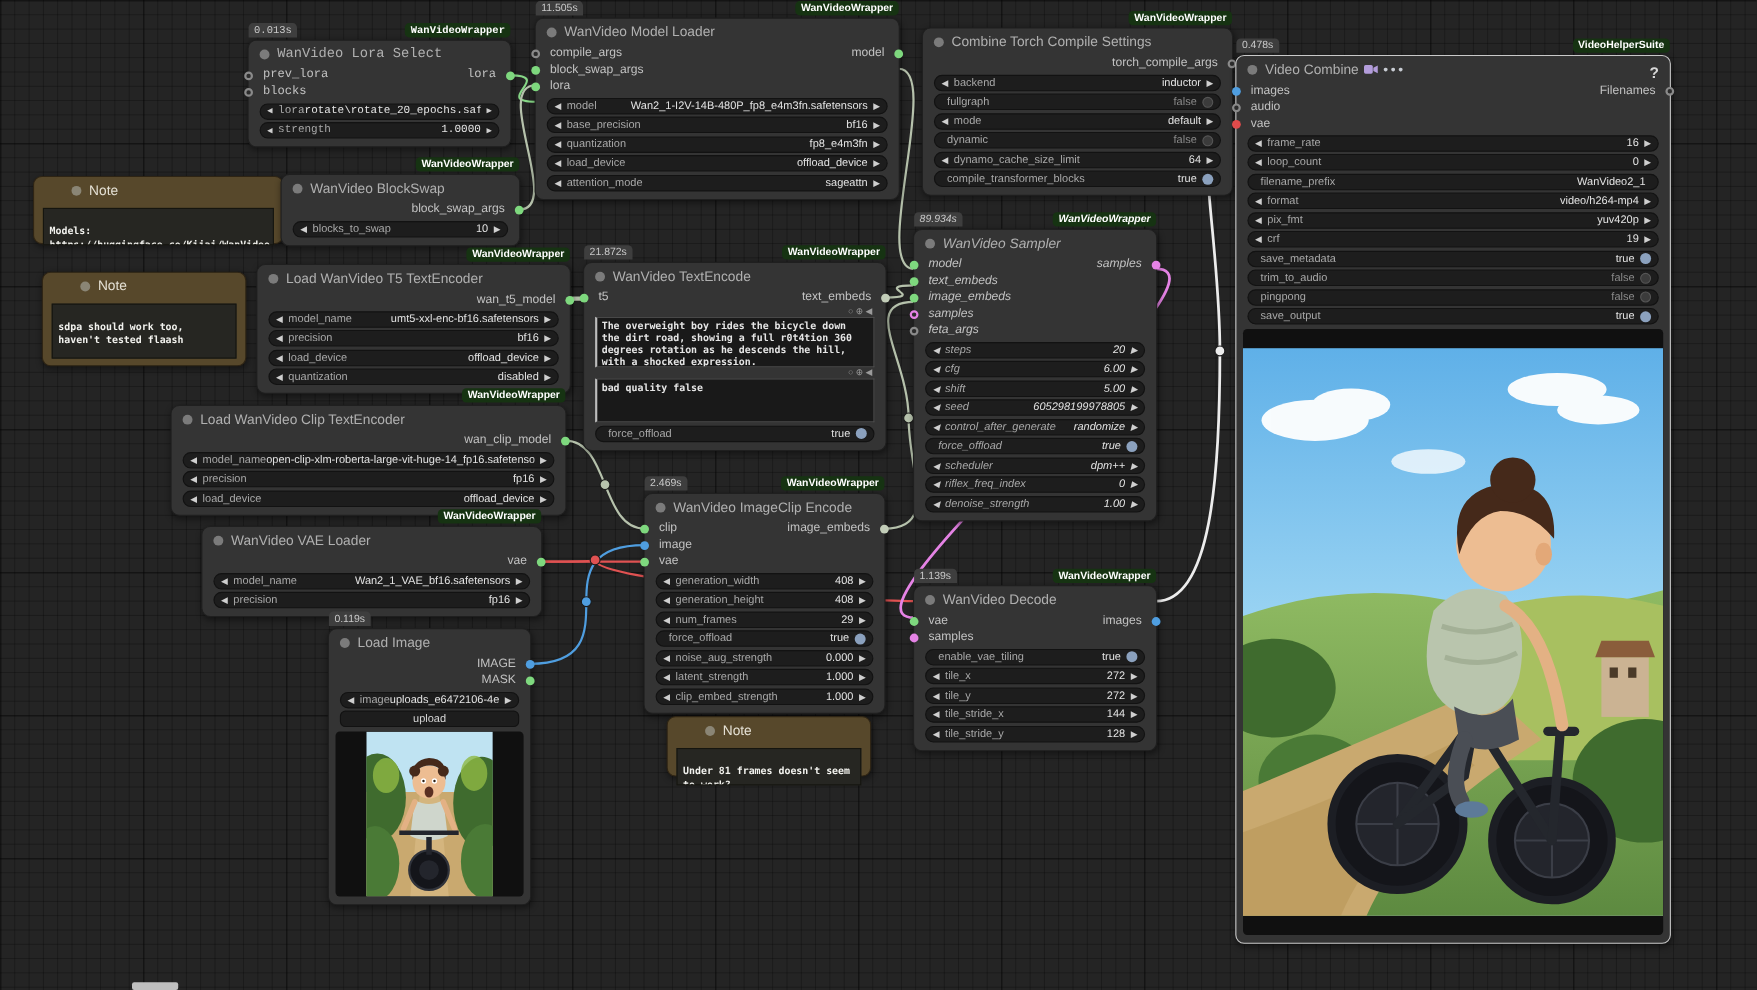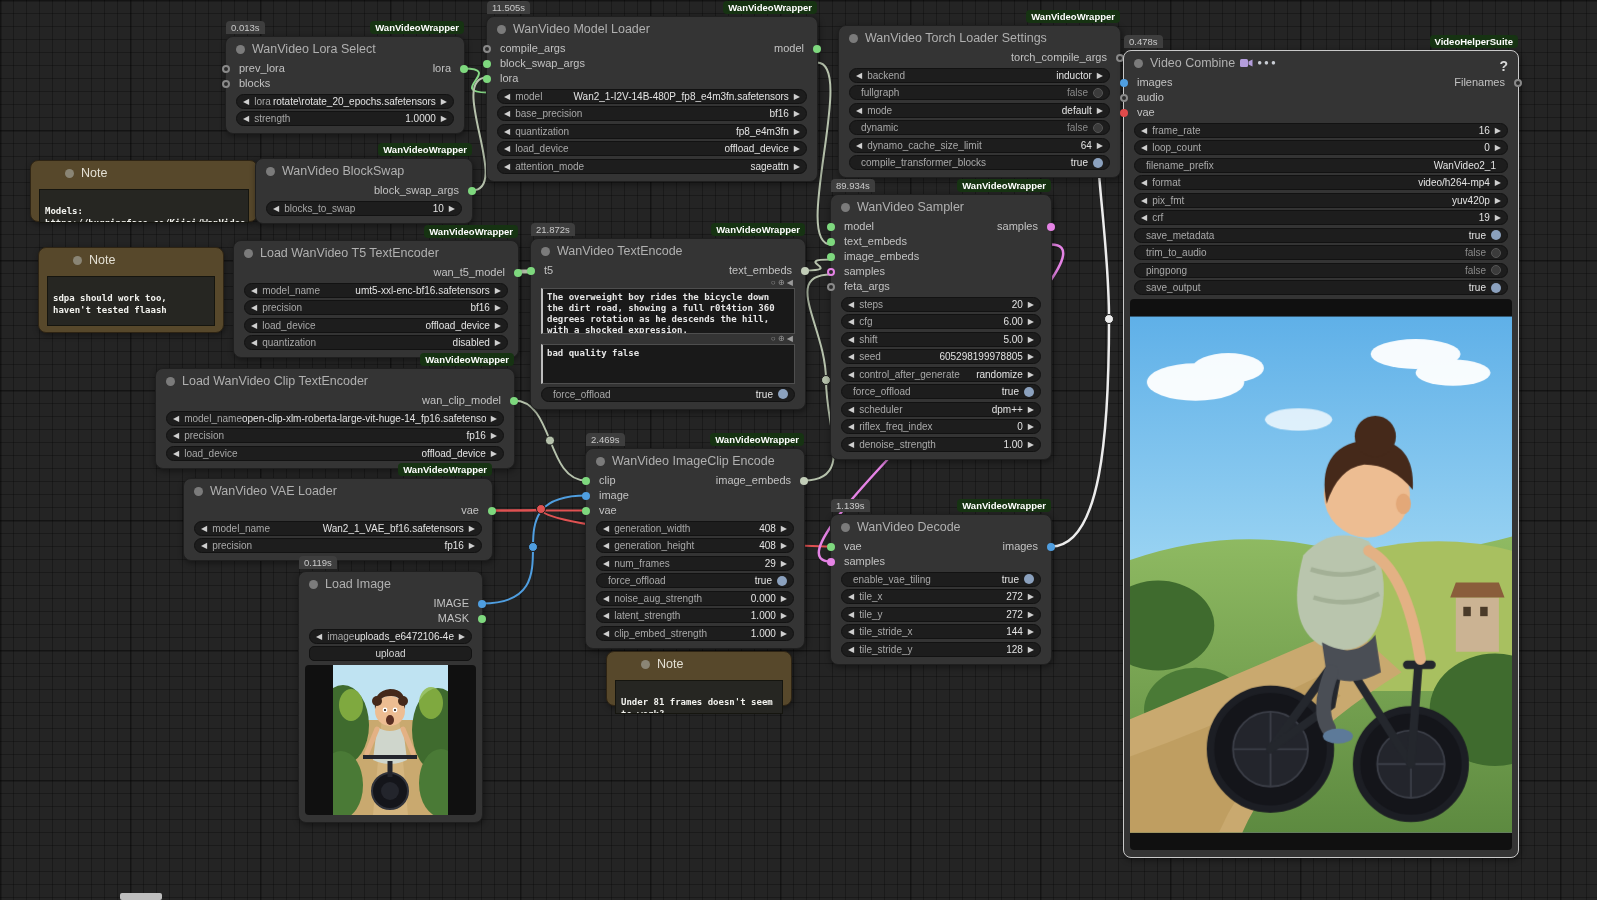--- a/index.html
+++ b/index.html
@@ -80,21 +80,21 @@
       <path d="M804,480.5 C854,480.5 826,430.25 826,380 C826,327.25 781,274.5 831,274.5" stroke="#b6c2ac" stroke-width="2" fill="none"></path>
       <path d="M1051,244.5 C1136,244.5 746,561.5 831,561.5" stroke="#e583e5" stroke-width="2.5" fill="none"></path>
       <path d="M1051,546.5 C1101,546.5 1109,432.75 1109,319 C1109,200.75 1074,82.5 1124,82.5" stroke="#ececec" stroke-width="2.5" fill="none"></path>
       <circle cx="550" cy="440.5" r="4.5" fill="#b6c2ac" stroke="#1a1a1a" stroke-width="1"></circle>
       <circle cx="541" cy="509" r="4.5" fill="#e05252" stroke="#1a1a1a" stroke-width="1"></circle>
       <circle cx="533" cy="547" r="4.5" fill="#4f9ee0" stroke="#1a1a1a" stroke-width="1"></circle>
       <circle cx="826" cy="380" r="4.5" fill="#b6c2ac" stroke="#1a1a1a" stroke-width="1"></circle>
       <circle cx="1109" cy="319" r="4.5" fill="#ececec" stroke="#1a1a1a" stroke-width="1"></circle>
     </svg>
   <div class="peek"></div>
-<div class="node" style="left: 225px; top: 36px; width: 240px;">
+<div class="node" style="left: 225px; top: 36px; width: 240px; font-family: Liberation Mono, monospace;">
       <div class="badge badge-time">0.013s</div>
       <div class="badge badge-type">WanVideoWrapper</div>
       <div class="ntitle"><span class="tdot"></span><span>WanVideo Lora Select</span></div>
       <div class="prow">
         <span class="pin pin-left ring"></span>
         <span class="plabel-in">prev_lora</span>
         <span class="pin pin-right green"></span>
         <span class="plabel-out">lora</span>
       </div>
       <div class="prow">
@@ -160,21 +160,21 @@
       <div class="widget">
         <span class="warrow">◀</span>
         <span class="wname">attention_mode</span>
         <span class="wvalue">sageattn</span>
         <span class="warrow">▶</span>
       </div>
       <div style="height: 7px;"></div>
     </div>
     <div class="node" style="left: 838px; top: 25px; width: 283px;">
       <div class="badge badge-type">WanVideoWrapper</div>
-      <div class="ntitle"><span class="tdot"></span><span>WanVideo Torch Loader Settings</span></div>
+      <div class="ntitle"><span class="tdot"></span><span>Combine Torch Compile Settings</span></div>
       <div class="prow">
         <span class="pin pin-right ring"></span>
         <span class="plabel-out">torch_compile_args</span>
       </div>
       <div class="widget">
         <span class="warrow">◀</span>
         <span class="wname">backend</span>
         <span class="wvalue">inductor</span>
         <span class="warrow">▶</span>
       </div>
@@ -426,21 +426,21 @@
       <div class="ta" style="height: 46px;">The overweight boy rides the bicycle down the dirt road, showing a full r0t4tion 360 degrees rotation as he descends the hill, with a shocked expression.</div>
       <div class="ta-icons">○ ⊕ ◀</div>
       <div class="ta" style="height: 40px;">bad quality false</div>
       <div class="widget">
         <span class="wname">force_offload</span>
         <span class="wvalue">true</span>
         <span class="knob on"></span>
       </div>
       <div style="height: 7px;"></div>
     </div>
-    <div class="node" style="left: 830px; top: 194px; width: 222px;">
+    <div class="node" style="left: 830px; top: 208px; width: 222px; font-style: italic;">
       <div class="badge badge-time">89.934s</div>
       <div class="badge badge-type">WanVideoWrapper</div>
       <div class="ntitle"><span class="tdot"></span><span>WanVideo Sampler</span></div>
       <div class="prow">
         <span class="pin pin-left green"></span>
         <span class="plabel-in">model</span>
         <span class="pin pin-right pink"></span>
         <span class="plabel-out">samples</span>
       </div>
       <div class="prow">
@@ -673,21 +673,21 @@
     <path d="M70,64 L80,88" stroke="#e3b184" stroke-width="5" stroke-linecap="round"></path>
     <line x1="30" y1="92" x2="84" y2="92" stroke="#23252c" stroke-width="4"></line>
     <circle cx="57" cy="126" r="18" fill="#14151a" stroke="#30333b" stroke-width="2"></circle>
     <circle cx="57" cy="126" r="9" fill="#23252c"></circle>
     <path d="M57,96 L57,112" stroke="#23252c" stroke-width="5"></path>
   </g>
 </svg>
       </div>
       <div style="height: 7px;"></div>
     </div>
-    <div class="node" style="left: 830px; top: 514px; width: 222px;">
+    <div class="node" style="left: 830px; top: 532px; width: 222px;">
       <div class="badge badge-time">1.139s</div>
       <div class="badge badge-type">WanVideoWrapper</div>
       <div class="ntitle"><span class="tdot"></span><span>WanVideo Decode</span></div>
       <div class="prow">
         <span class="pin pin-left green"></span>
         <span class="plabel-in">vae</span>
         <span class="pin pin-right blue"></span>
         <span class="plabel-out">images</span>
       </div>
       <div class="prow">

